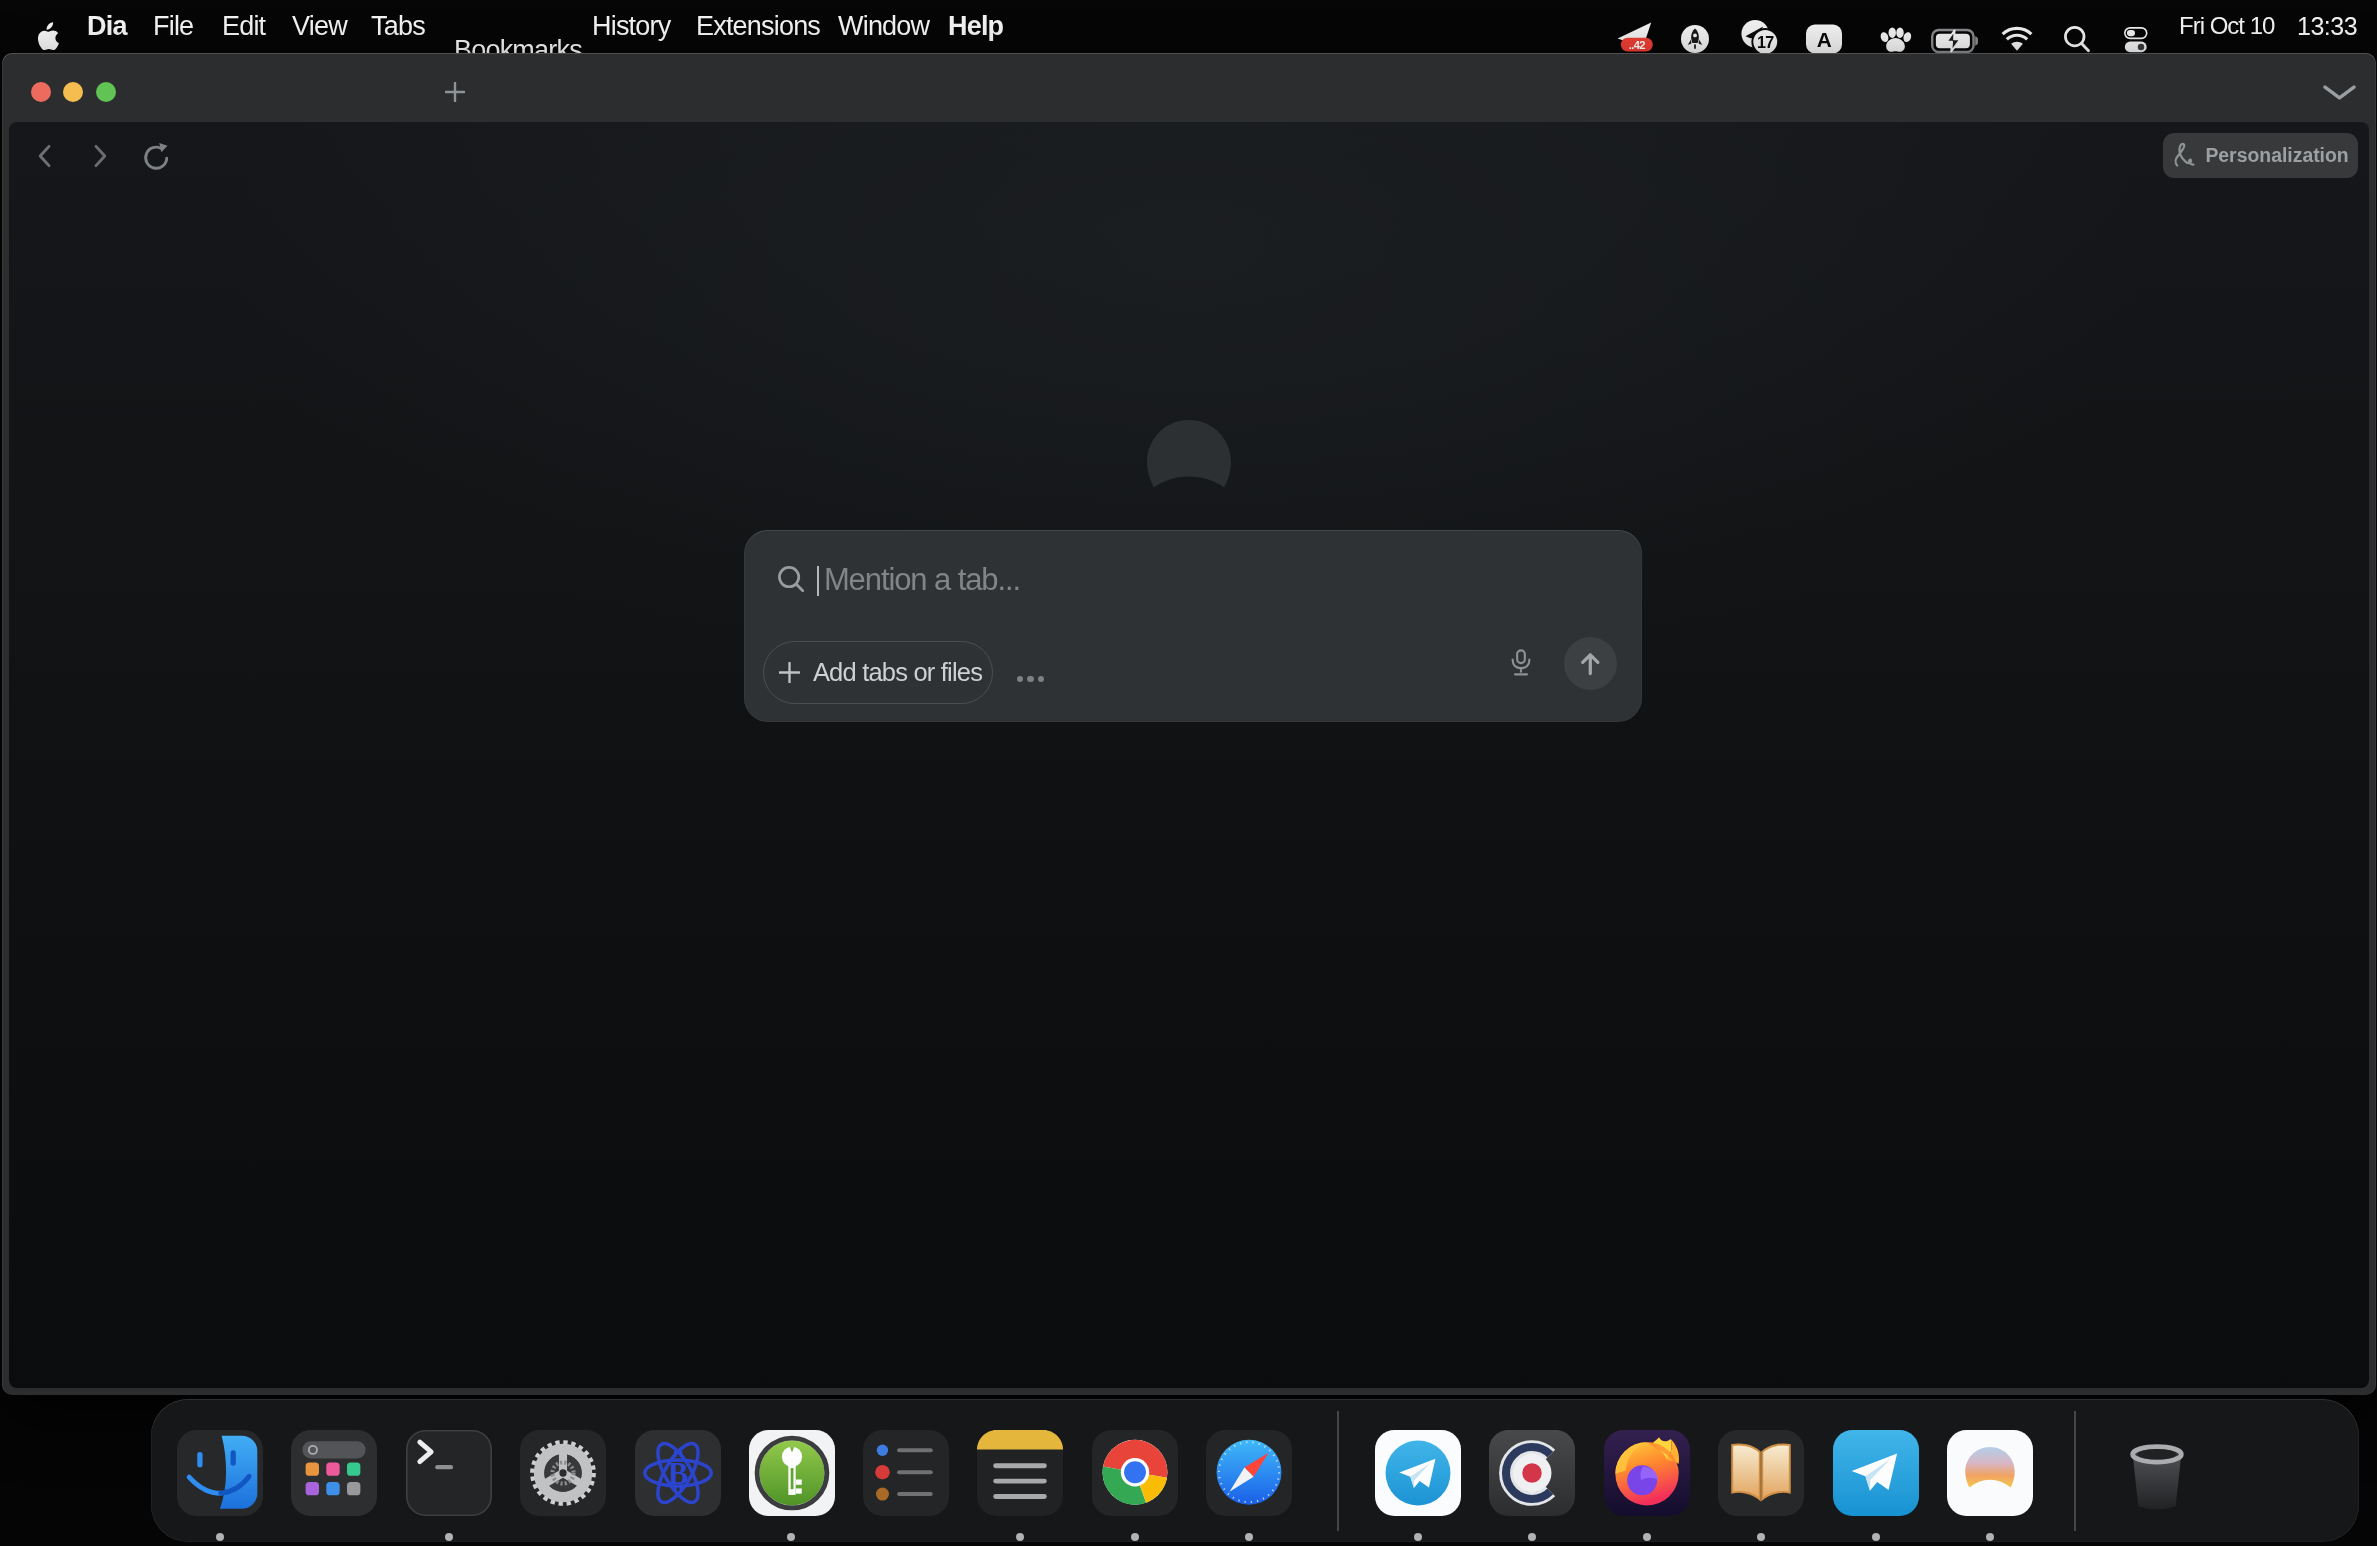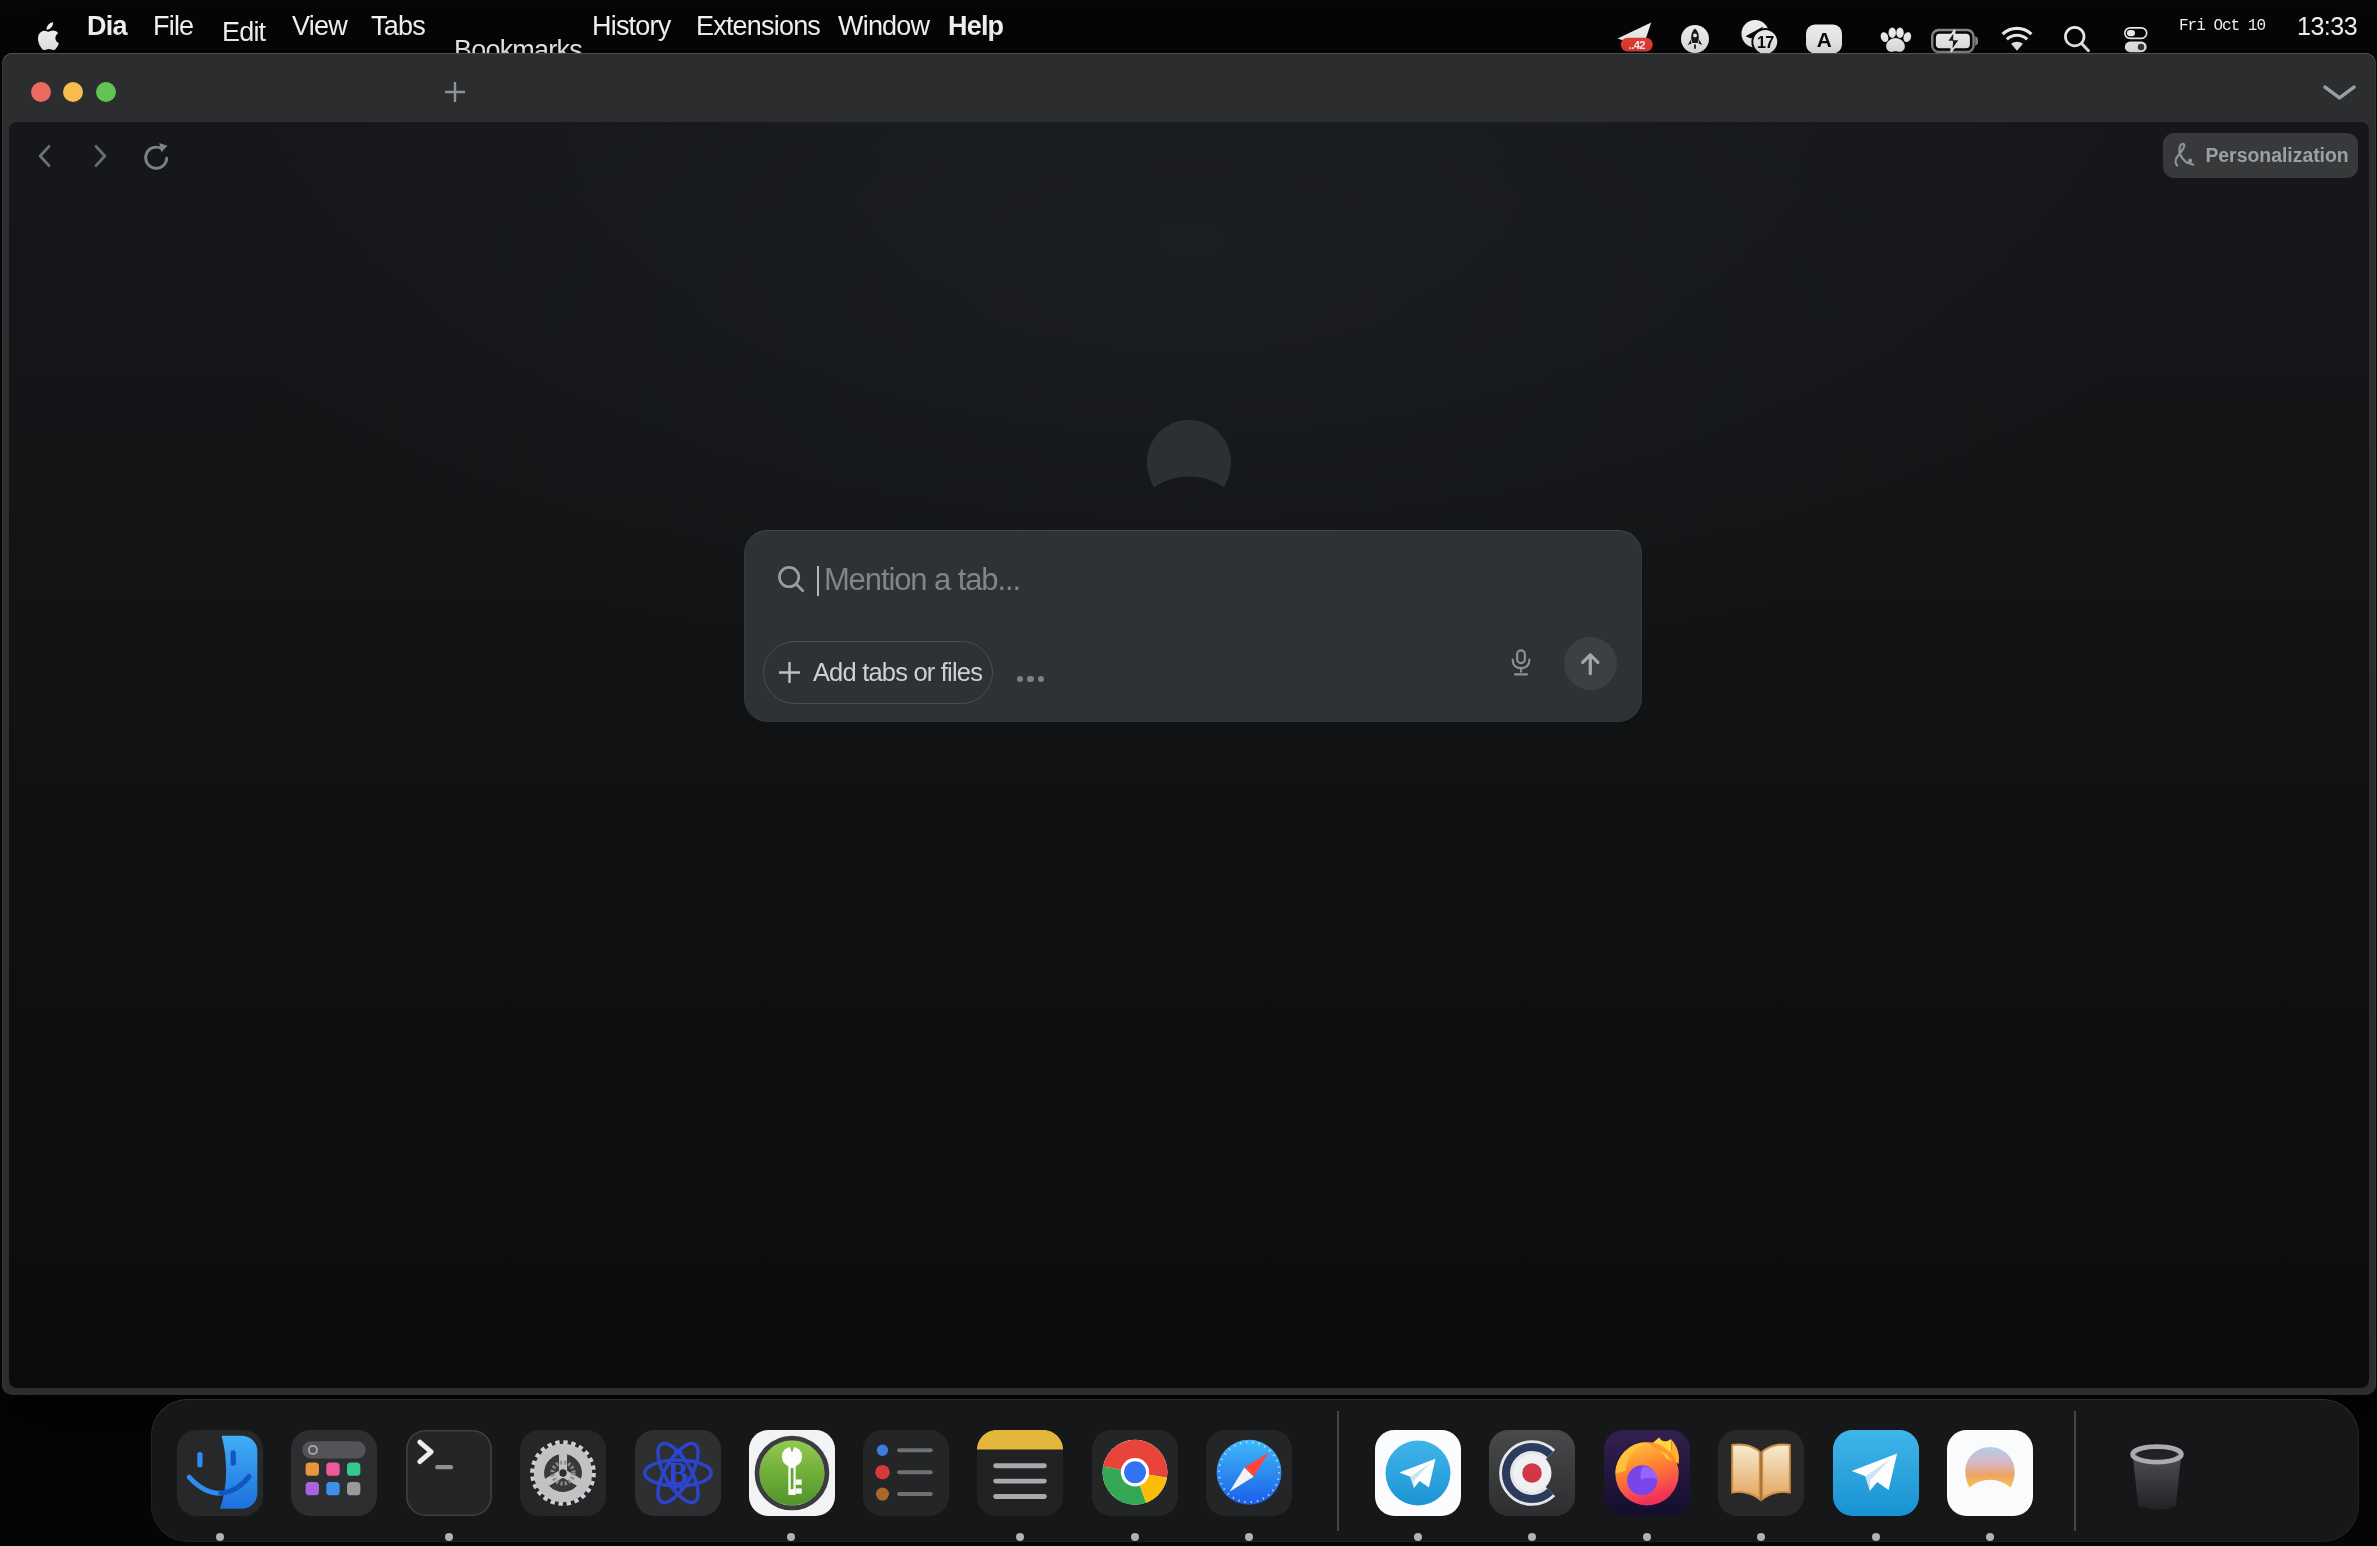--- a/index.html
+++ b/index.html
@@ -73,21 +73,21 @@
 </style>
 </head>
 <body>
 
 <div id="menubar">
   <svg class="mitem" style="left:35px; top:11.3px;" width="24" height="30" viewBox="0 0 24 29">
     <path fill="#f3f3f4" d="M16.4 4.8c1.1-1.3 1.9-3.2 1.7-5-1.6.1-3.6 1.1-4.8 2.5-1 1.2-2 3.1-1.7 4.9 1.8.1 3.6-1 4.8-2.4z M20.4 15.6c0-3.2 2.7-4.8 2.8-4.9-1.5-2.2-3.9-2.5-4.7-2.6-2-.2-3.9 1.2-4.9 1.2-1 0-2.6-1.2-4.2-1.1-2.2 0-4.2 1.3-5.3 3.2-2.3 3.9-.6 9.8 1.6 13 1.1 1.6 2.4 3.3 4 3.2 1.6-.1 2.3-1 4.2-1 1.9 0 2.5 1 4.2 1 1.8 0 2.9-1.6 4-3.2 1.2-1.8 1.7-3.6 1.8-3.7-.1 0-3.5-1.3-3.5-5.1z"></path>
   </svg>
   <span class="mitem bold" style="left:87px;">Dia</span>
   <span class="mitem" style="left:153px;">File</span>
-  <span class="mitem" style="left:222px;margin-top:6px;">Edit</span>
+  <span class="mitem" style="left:222px;">Edit</span>
   <span class="mitem" style="left:292px;">View</span>
   <span class="mitem" style="left:371px;">Tabs</span>
   <span class="mitem" style="left:454px;margin-top:24px;">Bookmarks</span>
   <span class="mitem" style="left:592px;">History</span>
   <span class="mitem" style="left:696px;">Extensions</span>
   <span class="mitem" style="left:838px;">Window</span>
   <span class="mitem" style="left:948px;font-weight:bold;">Help</span>
 
   <svg class="mitem" style="left:1616px; top:11.3px;font-size:33px" width="40" height="32" viewBox="0 0 50 40">
     <path fill="#f0f0f1" d="M44 2 L2 22 L14 26 L18 36 L24 29 L33 35 L44 2 Z"></path>
@@ -134,21 +134,21 @@
   <svg class="mitem" style="left:2063px; top:13px;" width="27.5" height="28" viewBox="0 0 34 35">
     <circle cx="14.5" cy="14.5" r="11.5" fill="none" stroke="#f0f0f1" stroke-width="3.4"></circle>
     <path stroke="#f0f0f1" stroke-width="3.6" stroke-linecap="round" d="M23 23 l8.5 9"></path>
   </svg>
   <svg class="mitem" style="left:2124px; top:13.7px;" width="23.5" height="26" viewBox="0 0 29 32">
     <rect x="1" y="1" width="27" height="13" rx="6.5" fill="none" stroke="#f0f0f1" stroke-width="2"></rect>
     <rect x="3.6" y="3.6" width="10" height="7.8" rx="3.9" fill="#f0f0f1"></rect>
     <rect x="1" y="18" width="27" height="13" rx="6.5" fill="#f0f0f1"></rect>
     <circle cx="21" cy="24.5" r="4" fill="#3a3b3d"></circle>
   </svg>
-  <span class="mitem" style="left:2179px; font-size:16px; letter-spacing:-1px;font-family:Liberation Mono, monospace;">Fri Oct 10</span>
+  <span class="mitem" style="left:2179px; font-size:24px; letter-spacing:-1px;">Fri Oct 10</span>
   <span class="mitem" style="left:2297px; font-size:25px; letter-spacing:-0.5px;">13:33</span>
 </div>
 
 <div id="window">
   <div class="tlight" style="left:29px;  background:#ed6a5e;"></div>
   <div class="tlight" style="left:61px;  background:#f5bd4f;"></div>
   <div class="tlight" style="left:94px; background:#61c354;"></div>
 
 
   <svg style="position:absolute; left:443px; top:29px;" width="20" height="20" viewBox="0 0 25 25">

